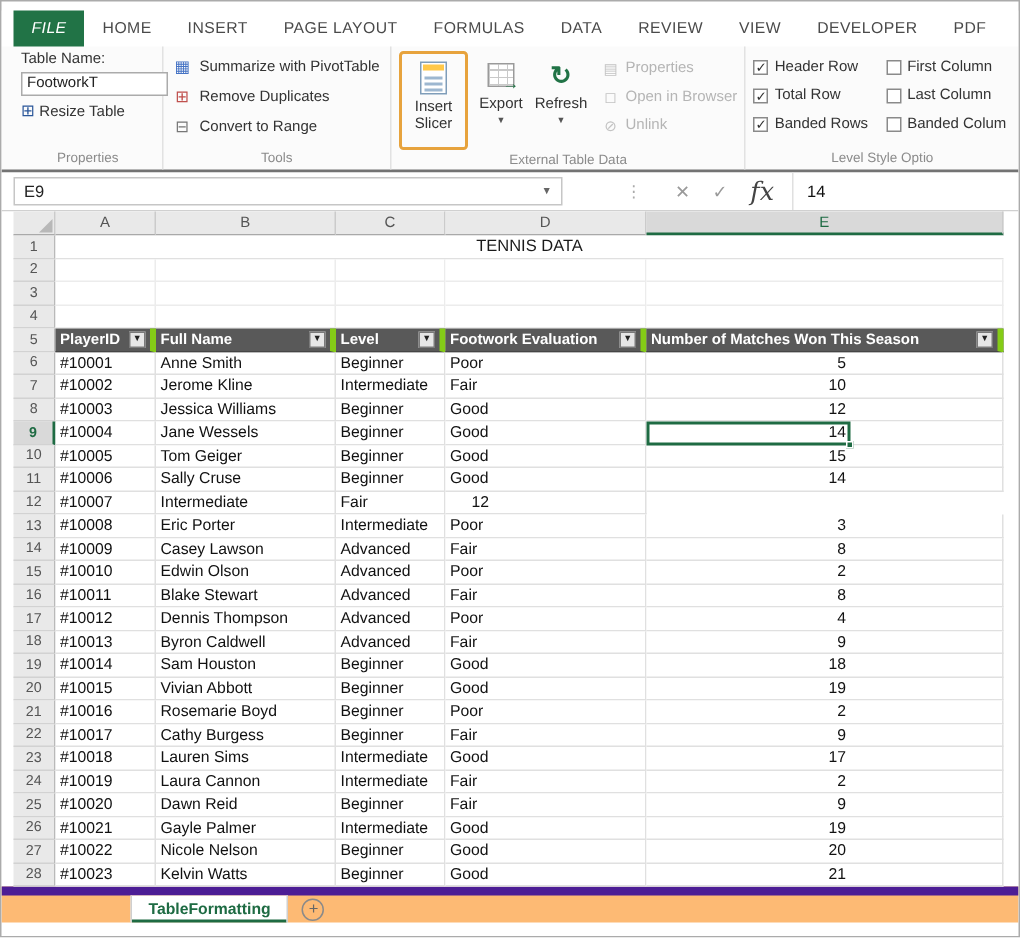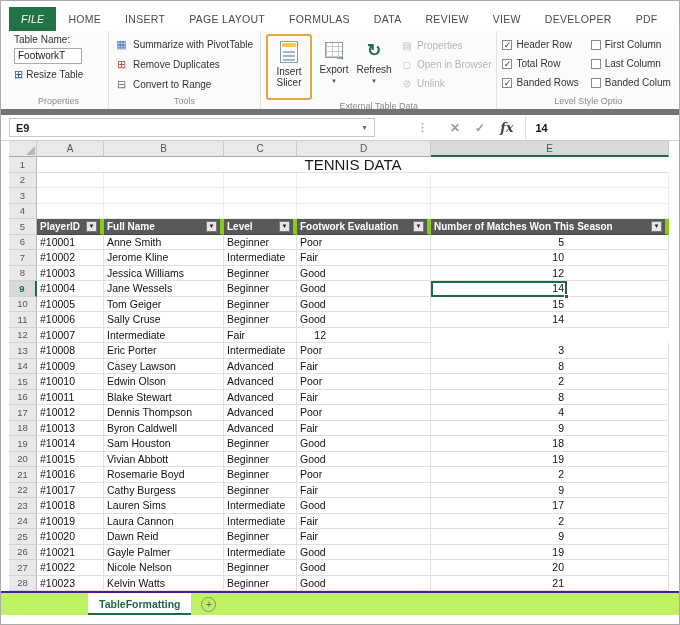--- a/index.html
+++ b/index.html
@@ -10,28 +10,28 @@
     background: #fff; overflow: hidden; padding-top: 6px; position: relative;
   }
 
   
   .tabrow { display:flex; align-items:stretch; height:24px; background:#fff; padding-left:8px;
             font-size:10.5px; color:#4a4a4a; }
   .rtab { padding:0 12px; display:flex; align-items:center; letter-spacing:.3px; cursor:default; }
   .rtab.active { background:#217346; color:#fff;font-style:italic; }
 
   
-  .ribbon { display:flex; background:#fbfbfb; border-bottom:6px solid #737373; height:84px; padding-left:8px; }
+  .ribbon { display:flex; background:#fbfbfb; border-bottom:2px solid #737373; height:84px; padding-left:8px; }
   .rgroup { display:flex; flex-direction:column; border-right:1px solid #e2e2e2; padding:3px 5px 0; }
   .gbody { flex:1; }
   .gcaption { height:14px; text-align:center; font-size:9px; color:#8b8b8b; line-height:13px; white-space:nowrap; overflow:hidden; }
 
   .g-props { width:100px; }
   .tn-label { font-size:10px; color:#333; }
-  .tn-input { width:68px; height:16px; border:1px solid #ababab; font-size:10px; padding:0 3px; margin:2px 0 3px;
+  .tn-input { width:98px; height:16px; border:1px solid #ababab; font-size:10px; padding:0 3px; margin:2px 0 3px;
               font-family:"Liberation Sans", sans-serif; color:#222; }
   .resize-btn { display:flex; align-items:center; gap:3px; font-size:10px; color:#333; margin-top:2px; }
   .ric { color:#2b579a; font-size:11px; line-height:11px; }
 
   .g-tools { width:152px; }
   .tool-item { display:flex; align-items:center; gap:4px; height:20px; font-size:10px; color:#333; white-space:nowrap; overflow:hidden; }
   .ticon { width:15px; text-align:center; font-size:11px; flex:none; }
   .ticon0 { color:#4472c4; } .ticon1 { color:#c0504d; } .ticon2 { color:#777; }
 
   .ext-body { display:flex; align-items:flex-start; }
@@ -54,28 +54,28 @@
   .mini-item { display:flex; align-items:center; gap:4px; font-size:10px; color:#b5b5b5; height:19px; white-space:nowrap; }
   .mini-icon { width:12px; text-align:center; font-size:10px; color:#c3c3c3; flex:none; }
 
   .g-style { flex:1; border-right:none; overflow:hidden; }
   .cb-cols { display:flex; gap:12px; padding-top:1px; }
   .cbcol { display:flex; flex-direction:column; }
   .cbrow { display:flex; align-items:center; gap:4px; height:19px; font-size:10px; color:#333; white-space:nowrap; }
   .cbbox { width:10px; height:10px; border:1px solid #8a8a8a; background:#fff; font-size:9px; line-height:8px; text-align:center; color:#333; flex:none; }
 
   
-  .fbar { height:26px; display:flex; align-items:center; background:#fff; border-bottom:1px solid #d0d0d0; padding:0 8px;font-weight:bold; }
+  .fbar { height:26px; display:flex; align-items:center; background:#fff; border-bottom:1px solid #d0d0d0; padding:0 8px; }
   .namebox { width:366px; height:19px; border:1px solid #c6c6c6; display:flex; align-items:center;
              justify-content:space-between; padding:0 6px; font-size:11px; color:#222; background:#fff; }
   .nb-arrow { font-size:7px; color:#666; }
   .fsep { color:#aaa; font-size:11px; margin-left:42px; }
   .fx-cancel { margin-left:22px; color:#9a9a9a; font-size:12px; }
   .fx-check { margin-left:15px; color:#9a9a9a; font-size:12px; }
-  .fx-fn { margin-left:15px; color:#444; font-size:13px; font-family:"DejaVu Serif", serif; font-style:italic; }
+  .fx-fn { margin-left:15px; color:#444; font-size:17px; font-family:"DejaVu Serif", serif; font-style:italic; }
   .farea { flex:1; margin-left:12px; border-left:1px solid #e0e0e0; padding-left:9px; font-size:11px; color:#111;
            height:100%; display:flex; align-items:center; }
 
   
   .sheet { padding:0 8px; background:#fff; }
   .colhdr-row { display:grid; grid-template-columns:28px 67px 120px 73px 134px 238px; height:16px; }
   .colhdr { display:flex; align-items:center; justify-content:center; background:#e9e9e9;
             border-right:1px solid #cbcbcb; border-bottom:1px solid #a9a9a9; font-size:10px; color:#555; }
   .colhdr.corner { position:relative; }
   .corner-tri { position:absolute; right:1px; bottom:1px; width:0; height:0;
@@ -83,33 +83,33 @@
   .colhdr.selcol { background:#d9d9d9; color:#1e6b43; border-bottom:2px solid #1e6b43; }
 
   .grid-body { position:relative; }
   .grow { display:grid; grid-template-columns:28px 67px 120px 73px 134px 238px; height:15.5px; }
   .rowhdr { display:flex; align-items:center; justify-content:center; background:#e9e9e9;
             border-right:1px solid #b9b9b9; border-bottom:1px solid #d2d2d2; font-size:9.5px; color:#555; }
   .rowhdr.selrow { background:#d9d9d9; color:#1e6b43; border-right:2px solid #1e6b43; font-weight:bold; }
   .cell { display:flex; align-items:center; padding:0 3px; border-right:1px solid #e0e0e0; border-bottom:1px solid #e0e0e0;
           font-size:10.5px; color:#111; overflow:hidden; white-space:nowrap; background:#fff; }
   .grow.light .cell { border-color:#ececec; }
-  .titlecell { grid-column:2/7; justify-content:center; border-right:none; font-size:15px; color:#1a1a1a; }
+  .titlecell { grid-column:2/7; justify-content:center; border-right:none; font-size:11px; color:#1a1a1a; }
   .hcell { background:#595959; color:#fff; font-weight:bold; font-size:10px; justify-content:space-between;
            border-right:4px solid #84cc16; border-bottom:1px solid #454545; }
   .htext { overflow:hidden; white-space:nowrap; }
   .filter-btn { width:11px; height:11px; background:#e6e6e6; border:1px solid #7a7a7a; color:#222;
                 font-size:6px; line-height:9px; text-align:center; flex:none; margin-left:2px; font-weight:normal; }
   .num { justify-content:flex-end; padding-right:104px; }
   .sel-outline { position:absolute; left:422px; top:124px; width:136px; height:16px;
                  border:2px solid #1e6b43; pointer-events:none; }
   .fill-handle { position:absolute; right:-4px; bottom:-4px; width:5px; height:5px; background:#1e6b43; border:1px solid #fff; }
 
   
-  .sheetbar { height:24px; border-top:2px solid #4c1d95; background:#bef264; display:flex; align-items:stretch; margin-top:0;text-align:right; }
+  .sheetbar { height:24px; border-top:6px solid #4c1d95; background:#fdba74; display:flex; align-items:stretch; margin-top:0;text-align:right; }
   .st-spacer { width:86px; }
   .stab { display:flex; align-items:center; padding:0 11px; font-size:10.5px; color:#444; border-right:1px solid #cfcfcf; cursor:default; }
   .stab.active { background:#fff; color:#1e6b43; font-weight:bold; box-shadow:inset 0 -2px 0 #1e6b43; border-left:1px solid #cfcfcf; }
   .addsheet { width:15px; height:15px; border:1px solid #8a8a8a; border-radius:50%; margin:auto 9px;
               display:flex; align-items:center; justify-content:center; font-size:11px; line-height:11px; color:#666; }
 </style>
 </head>
 <body>
 
 <div class="app">

